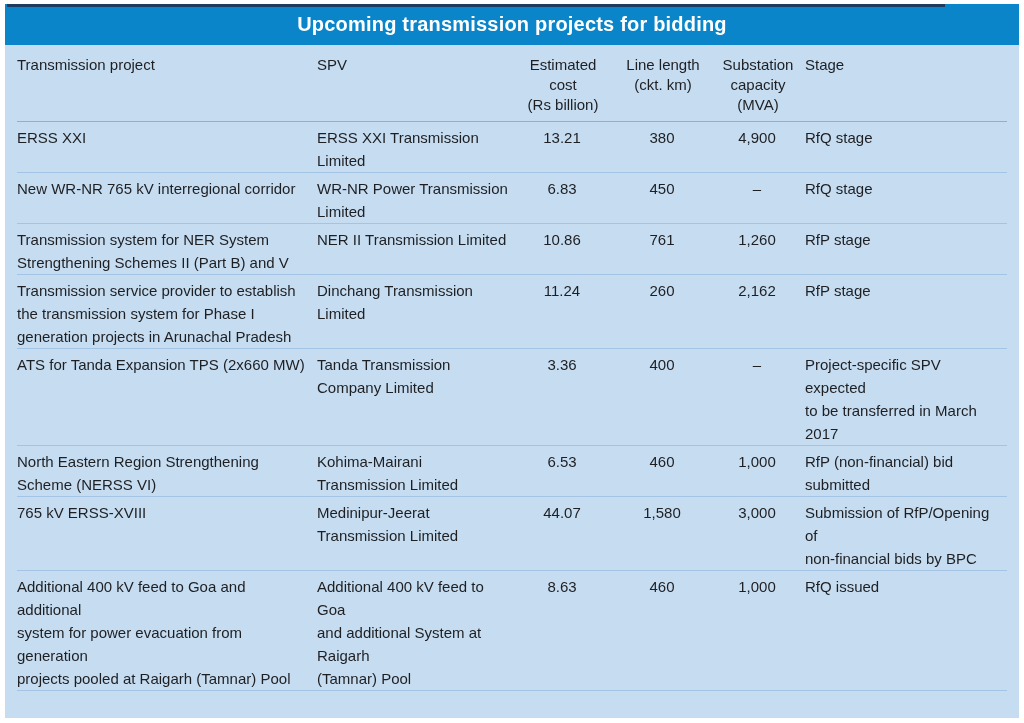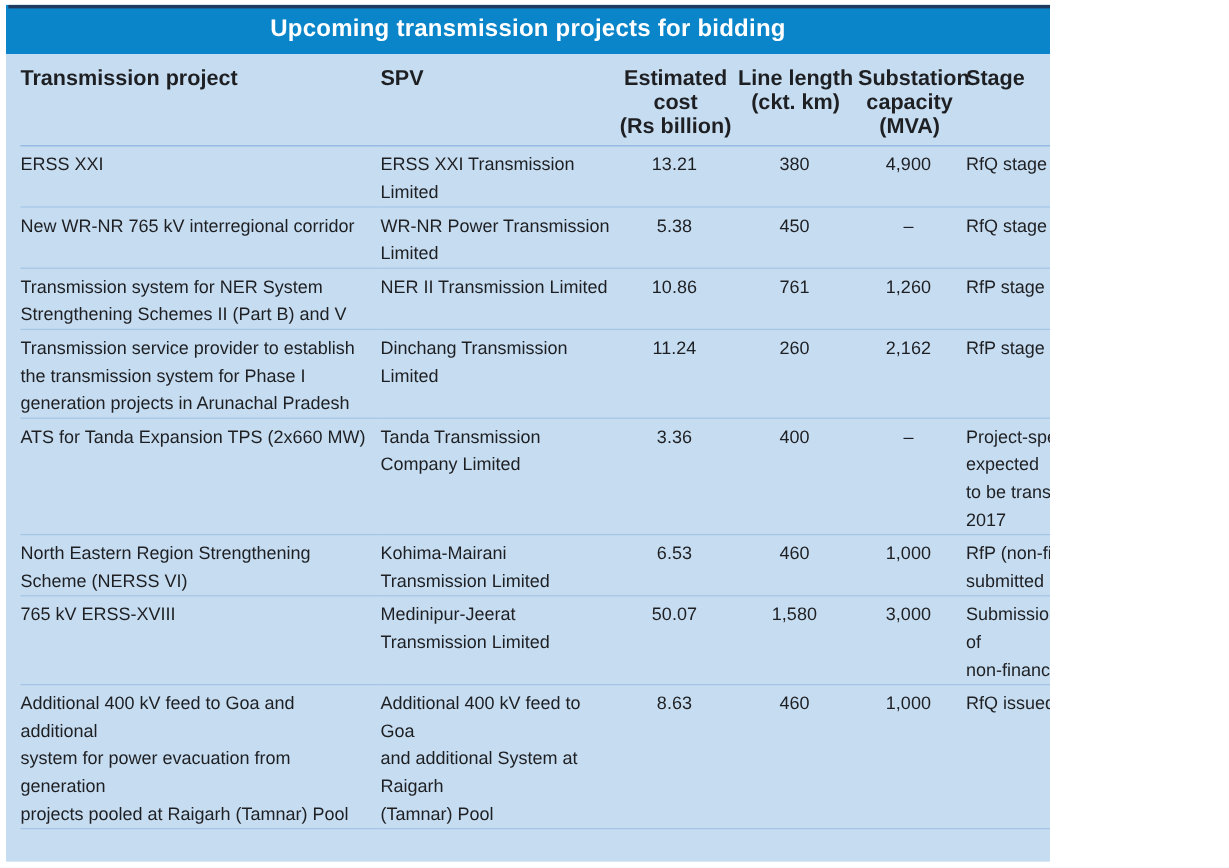--- a/index.html
+++ b/index.html
@@ -5,21 +5,21 @@
   * { box-sizing: border-box; }
   html, body {
     margin: 0; padding: 0;
     width: 1024px; height: 723px;
     background: #ffffff;
     font-family: "Liberation Sans", sans-serif;
   }
   .panel {
     position: absolute;
     left: 5px; top: 4px;
-    width: 870px; height: 714px;
+    width: 1014px; height: 714px;
     background: #c6ddf1;
     overflow: hidden;
   }
   .top-strip {
     position: absolute;
     left: 2px; top: 0;
     width: 938px; height: 3px;
     background: #1e3a5f;
   }
   .titlebar {
@@ -46,22 +46,22 @@
   col.c5 { width: 90px; }
   col.c6 { width: 202px; }
   th, td {
     vertical-align: top;
     text-align: left;
     color: #1e1f23;
     white-space: pre-line;
     font-size: 15px;
   }
   th {
-    font-weight: bold;
-    font-size: 18px;
+    font-weight: normal;
+    font-size: 15px;
     line-height: 20px;
     padding: 10px 4px 6px 0;
     border-bottom: 1px solid #8ab1dd;
   }
   th.num, td.num { text-align: center; margin-top: 47px; }
   td {
     line-height: 23px;
     padding: 4px 6px 0 0;
     border-bottom: 1px solid #a4c4e6;
   }
@@ -106,21 +106,21 @@
 Limited</td>
         <td class="num">13.21</td>
         <td class="num">380</td>
         <td class="num">4,900</td>
         <td>RfQ stage</td>
       </tr>
       <tr>
         <td>New WR-NR 765 kV interregional corridor</td>
         <td>WR-NR Power Transmission
 Limited</td>
-        <td class="num">5.38</td>
+        <td class="num">6.83</td>
         <td class="num">450</td>
         <td class="num">–</td>
         <td>RfQ stage</td>
       </tr>
       <tr>
         <td>Transmission system for NER System
 Strengthening Schemes II (Part B) and V</td>
         <td>NER II Transmission Limited</td>
         <td class="num">10.86</td>
         <td class="num">761</td>
@@ -154,21 +154,21 @@
 Transmission Limited</td>
         <td class="num">6.53</td>
         <td class="num">460</td>
         <td class="num">1,000</td>
         <td>RfP (non-financial) bid submitted</td>
       </tr>
       <tr>
         <td>765 kV ERSS-XVIII</td>
         <td>Medinipur-Jeerat
 Transmission Limited</td>
-        <td class="num">50.07</td>
+        <td class="num">44.07</td>
         <td class="num">1,580</td>
         <td class="num">3,000</td>
         <td>Submission of RfP/Opening of
 non-financial bids by BPC</td>
       </tr>
       <tr>
         <td>Additional 400 kV feed to Goa and additional
 system for power evacuation from generation
 projects pooled at Raigarh (Tamnar) Pool</td>
         <td>Additional 400 kV feed to Goa

